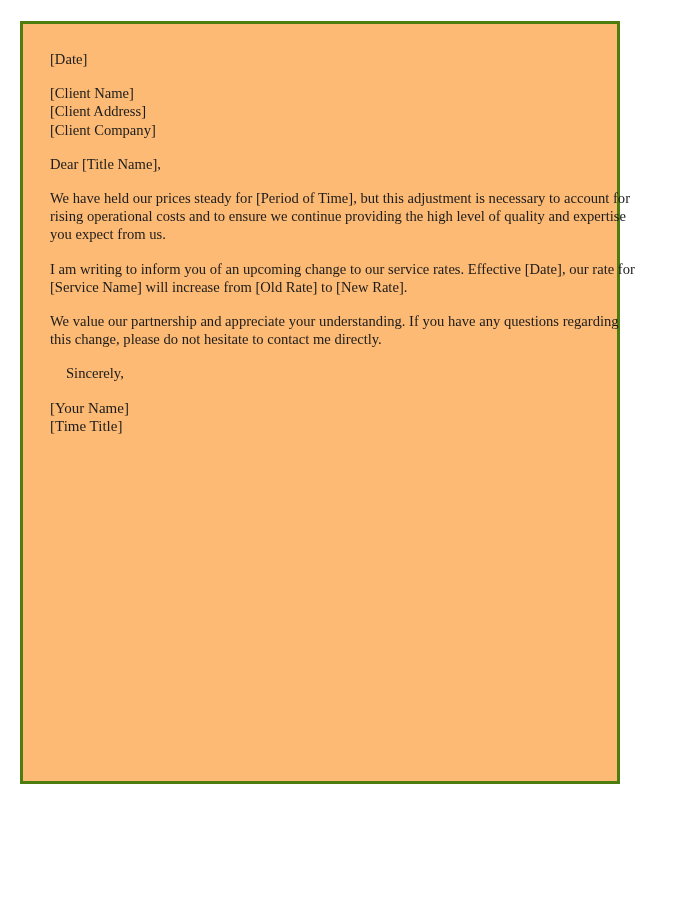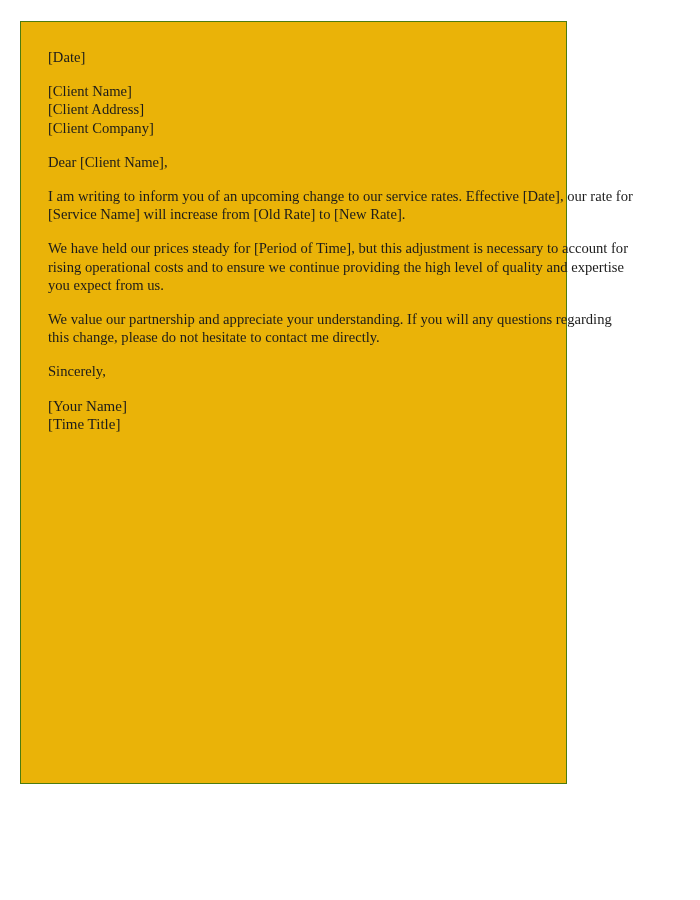--- a/index.html
+++ b/index.html
@@ -14,24 +14,24 @@
     overflow: hidden;
     font-family: "Liberation Serif", "DejaVu Serif", serif;
     color: #1b1b1b;
     -webkit-font-smoothing: antialiased;
   }
 
   .page-sheet {
     position: absolute;
     left: 20px;
     top: 21px;
-    width: 547px;
+    width: 600px;
     height: 763px;
-    border: 1px solid #4d7c0f;
-    background: #eab308;
+    border: 3px solid #4d7c0f;
+    background: #fdba74;
     box-sizing: border-box;
   }
 
   .letter-body {
     position: absolute;
     left: 27px;
     top: 26px;
     width: 585px;
   }
 
@@ -41,21 +41,21 @@
     color: #1b1b1b;
     margin: 0;
     text-align: left;
     white-space: normal;
   }
 
   .block-gap-date      { margin-bottom: 16px; }
   .block-gap-address   { margin-bottom: 16px; }
   .block-gap-salutation{ margin-bottom: 16px; }
   .block-gap-para      { margin-bottom: 16px; }
-  .block-gap-closing   { margin-bottom: 16px; }
+  .block-gap-closing   { margin-bottom: 16px; margin-left: 16px; }
   .block-gap-none      { margin-bottom: 0; }
 
   .addr-line {
     display: block;
     font-size: 14.6px;
     line-height: 18.2px;
   }
 
   .sig-line {
     display: block;
@@ -70,28 +70,28 @@
   <div class="letter-body">
 
     <p class="letter-block block-gap-date">[Date]</p>
 
     <div class="letter-block block-gap-address">
       <span class="addr-line">[Client Name]</span>
       <span class="addr-line">[Client Address]</span>
       <span class="addr-line">[Client Company]</span>
     </div>
 
-    <p class="letter-block block-gap-salutation">Dear [Client Name],</p>
+    <p class="letter-block block-gap-salutation">Dear [Title Name],</p>
+
+    <p class="letter-block block-gap-para">We have held our prices steady for [Period of Time], but this adjustment is necessary to account for rising operational costs and to ensure we continue providing the high level of quality and expertise you expect from us.</p>
 
     <p class="letter-block block-gap-para">I am writing to inform you of an upcoming change to our service rates. Effective [Date], our rate for [Service Name] will increase from [Old Rate] to [New Rate].</p>
 
-    <p class="letter-block block-gap-para">We have held our prices steady for [Period of Time], but this adjustment is necessary to account for rising operational costs and to ensure we continue providing the high level of quality and expertise you expect from us.</p>
 
-
-    <p class="letter-block block-gap-para">We value our partnership and appreciate your understanding. If you will any questions regarding this change, please do not hesitate to contact me directly.</p>
+    <p class="letter-block block-gap-para">We value our partnership and appreciate your understanding. If you have any questions regarding this change, please do not hesitate to contact me directly.</p>
 
     <p class="letter-block block-gap-closing">Sincerely,</p>
 
     <div class="letter-block block-gap-none">
       <span class="sig-line">[Your Name]</span>
       <span class="sig-line">[Time Title]</span>
     </div>
 
   </div>
 </div>

